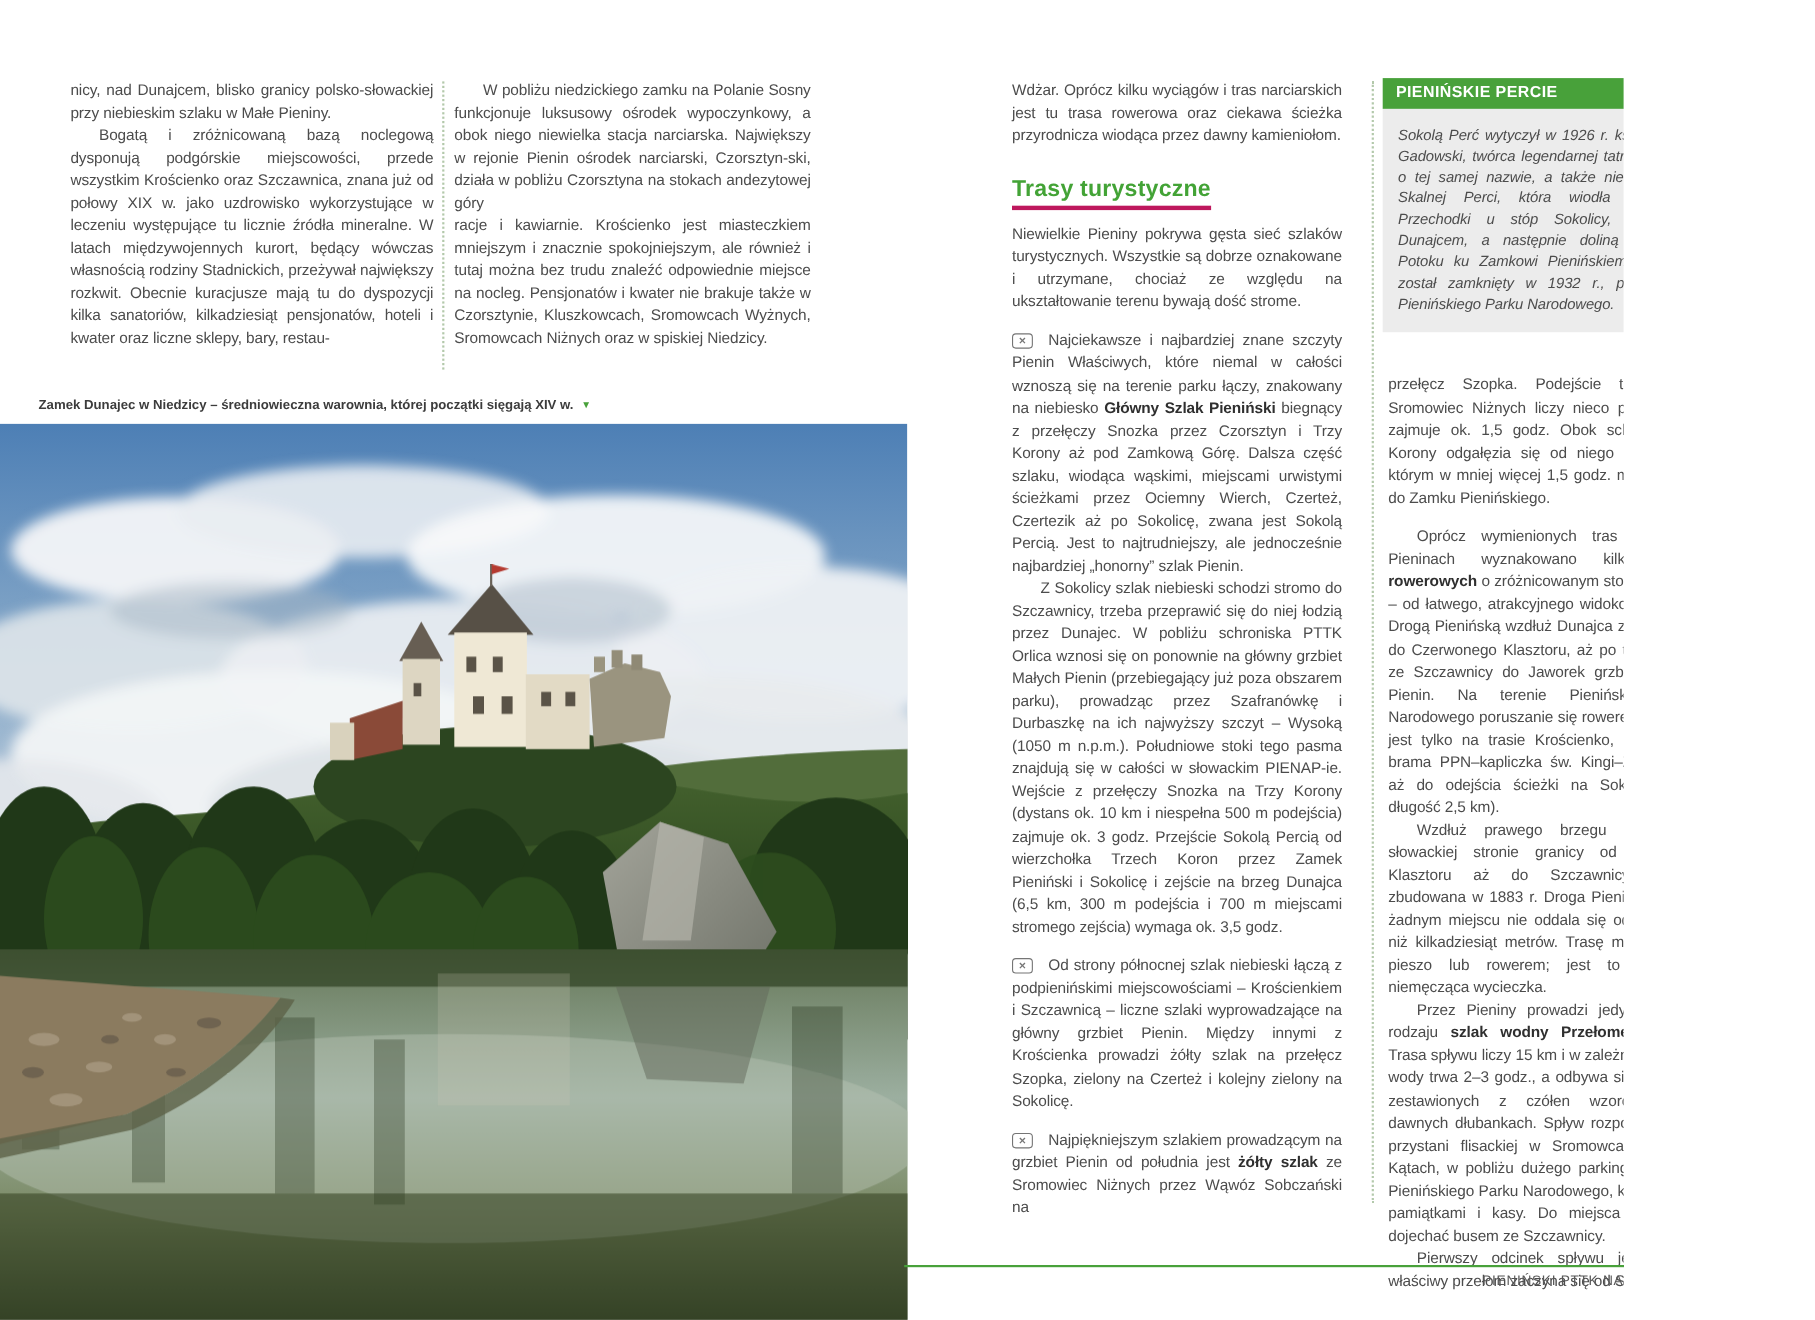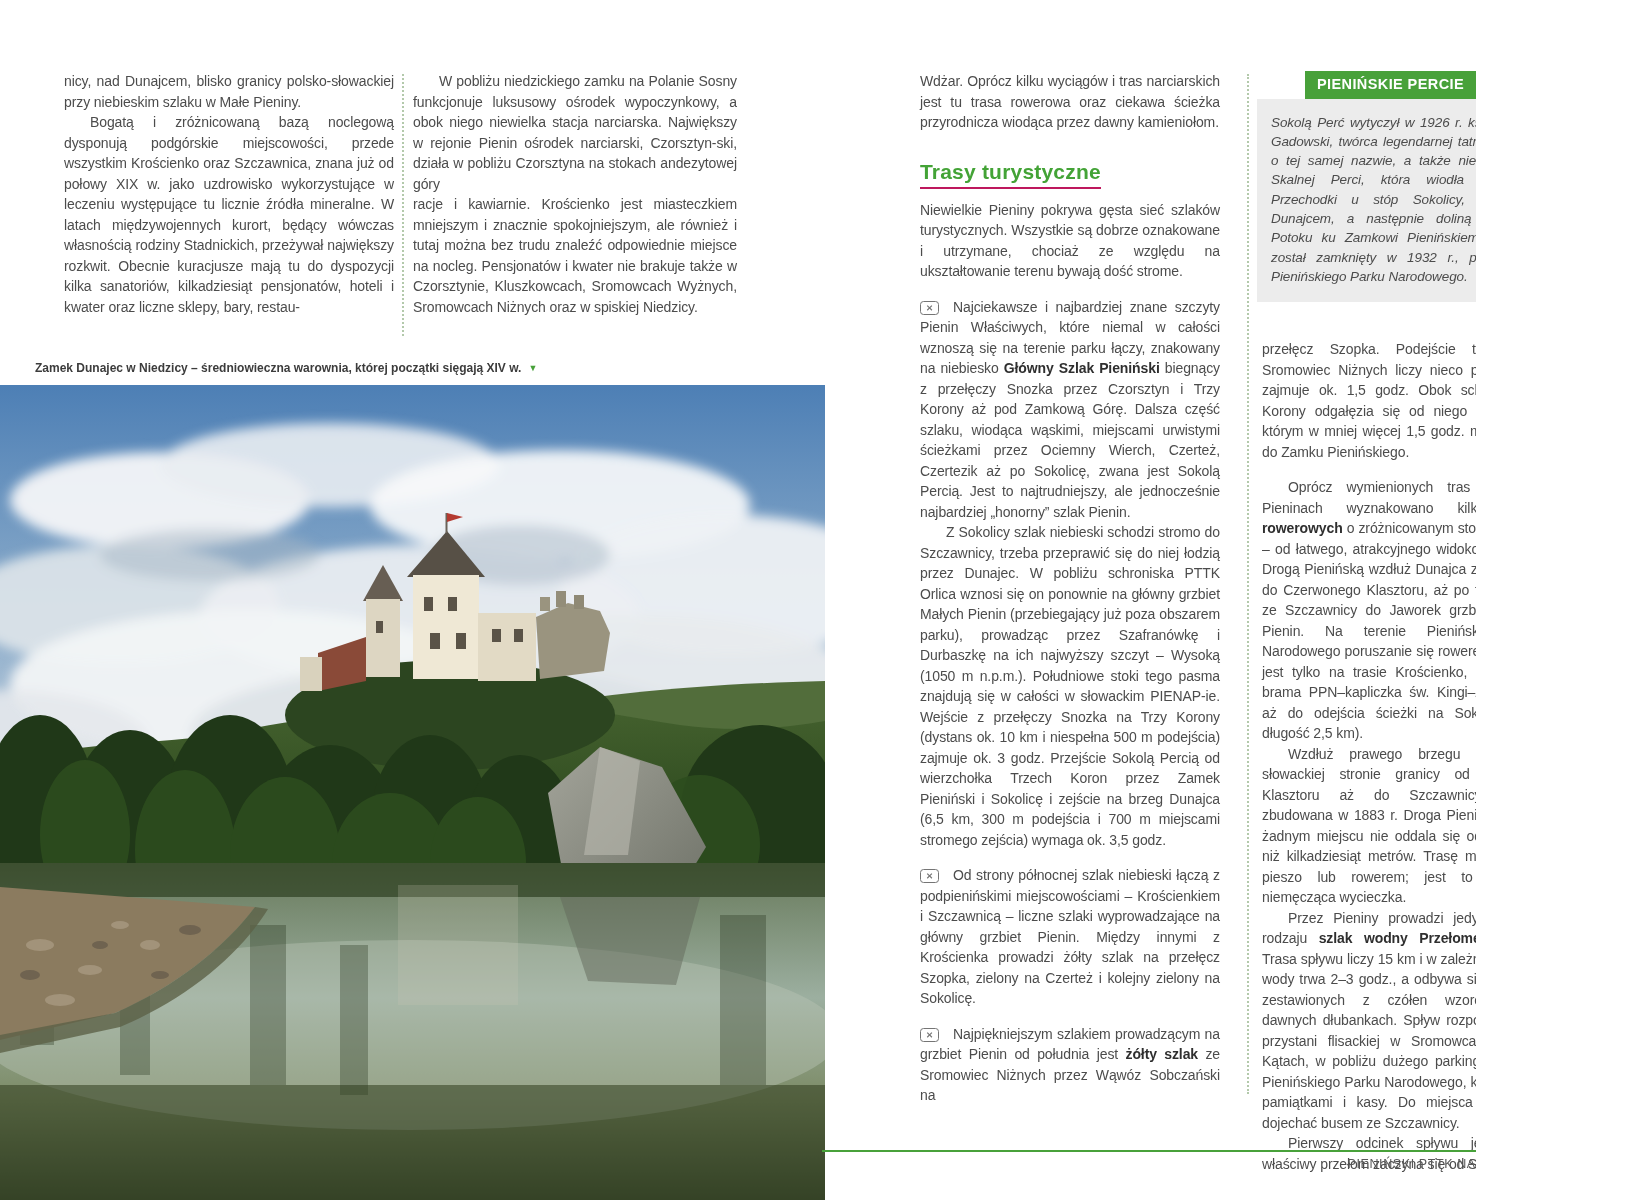--- a/index.html
+++ b/index.html
@@ -8,30 +8,30 @@
   .col{position:absolute;font-size:14px;line-height:20.5px;letter-spacing:-0.1px;text-align:justify;}
   .col1{left:64px;top:71px;width:330px;}
   .col2{left:413px;top:71px;width:324px;}
   .col3{left:920px;top:71px;width:300px;}
   .col4{left:1262px;top:71px;width:300px;}
   .p{margin:0;}
   .indent{text-indent:26px;}
   .gap{margin-top:15px;}
   .bold{font-weight:700;color:#2f2f2f;}
   .heading{margin:27px 0 11px 0;font-size:21px;line-height:24px;font-weight:700;color:#43a336;letter-spacing:0.2px;}
-  .heading span{display:inline-block;border-bottom:2px solid #be185d;padding-bottom:3px;}
+  .heading span{display:inline-block;border-bottom:4px solid #be185d;padding-bottom:3px;}
   .vdiv{position:absolute;width:0;border-left:2px dotted #b3c9ab;}
   .vdiv1{left:402px;top:74px;height:262px;}
   .vdiv2{left:1247px;top:74px;height:1020px;}
   .trail-icon{display:inline-block;width:17px;height:12px;border:1.5px solid #757575;border-radius:3.5px;
               margin-right:14px;vertical-align:1px;text-align:center;}
   .trail-icon i{font-style:normal;display:block;font-size:8.5px;line-height:12px;color:#757575;font-weight:700;}
   .infobox{width:316px;margin-left:-5px;}
   .infobox-title{background:#48a13a;color:#ffffff;font-size:14.5px;font-weight:700;letter-spacing:0.4px;
-                 padding:3px 12px 4px 12px;margin-left:48px;}
+                 padding:3px 12px 4px 12px;}
   .infobox-body{background:#ececec;padding:14px 14px 16px 14px;font-size:13.5px;line-height:19.3px;
                 text-align:justify;color:#4c4c4c;font-style:italic;}
   .caption{position:absolute;left:35px;top:361px;width:760px;font-size:12px;font-weight:600;color:#3c3c3c;letter-spacing:0;}
   .cap-marker{color:#48a13a;font-size:9px;margin-left:7px;vertical-align:1px;}
   .photo{position:absolute;left:0;top:385px;width:825px;height:815px;overflow:hidden;}
   .photo svg{display:block;width:825px;height:815px;}
   .footer-line{position:absolute;left:822px;top:1150px;width:828px;height:2px;background:#48a13a;}
   .footer-label{position:absolute;left:1037px;top:1157px;width:500px;text-align:right;
                 font-size:12.5px;color:#585858;letter-spacing:0.6px;}
   .page-number{position:absolute;left:1553px;top:1150px;width:97px;height:50px;background:#ef4444;

